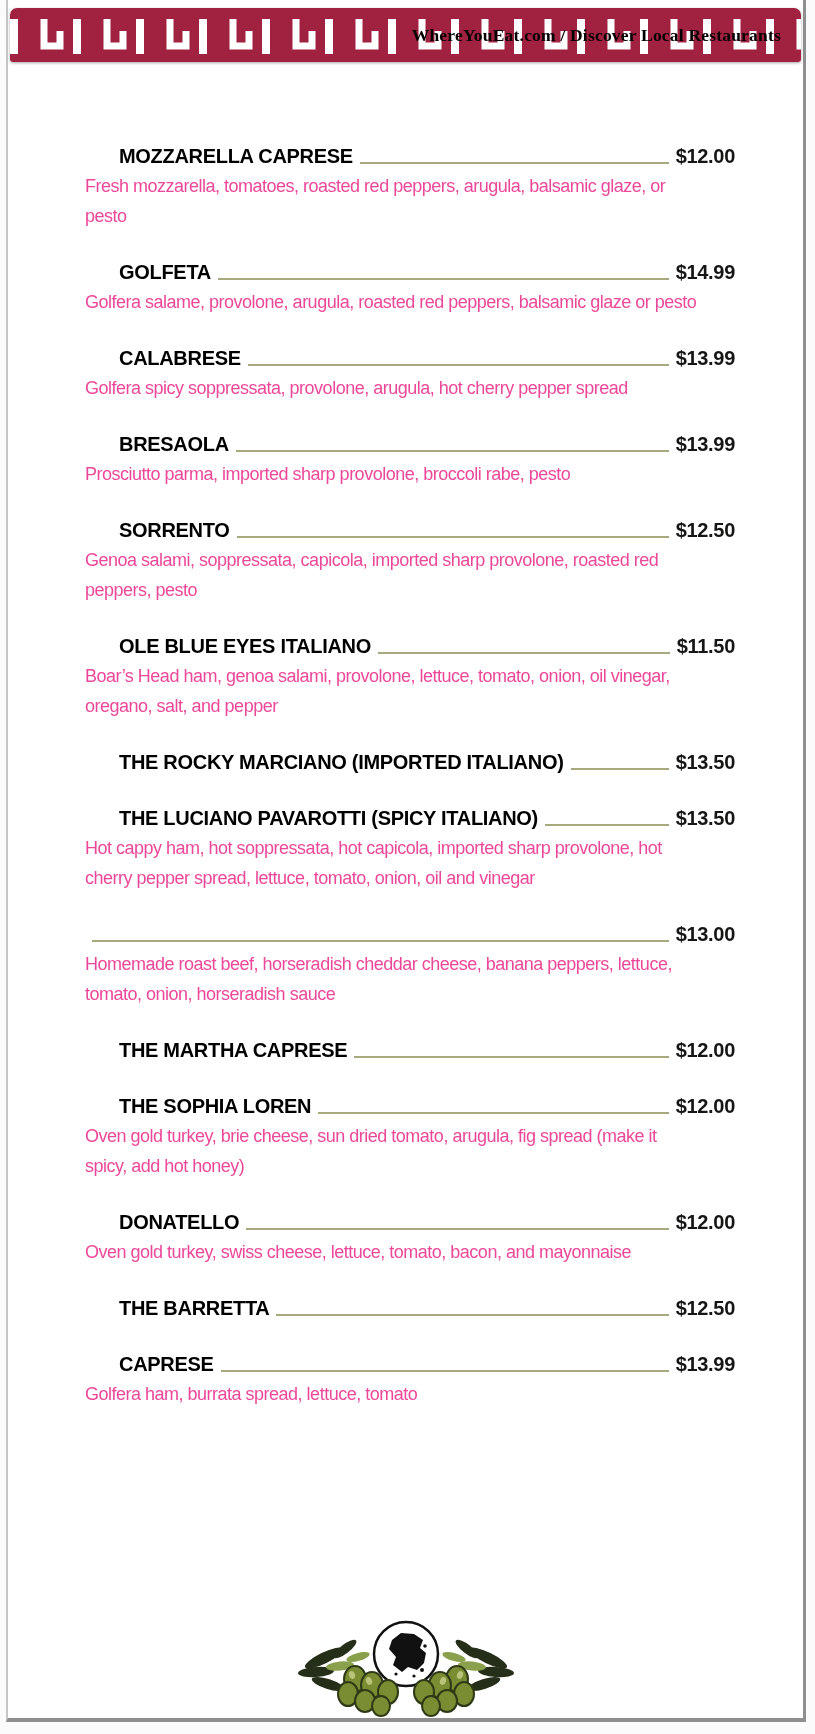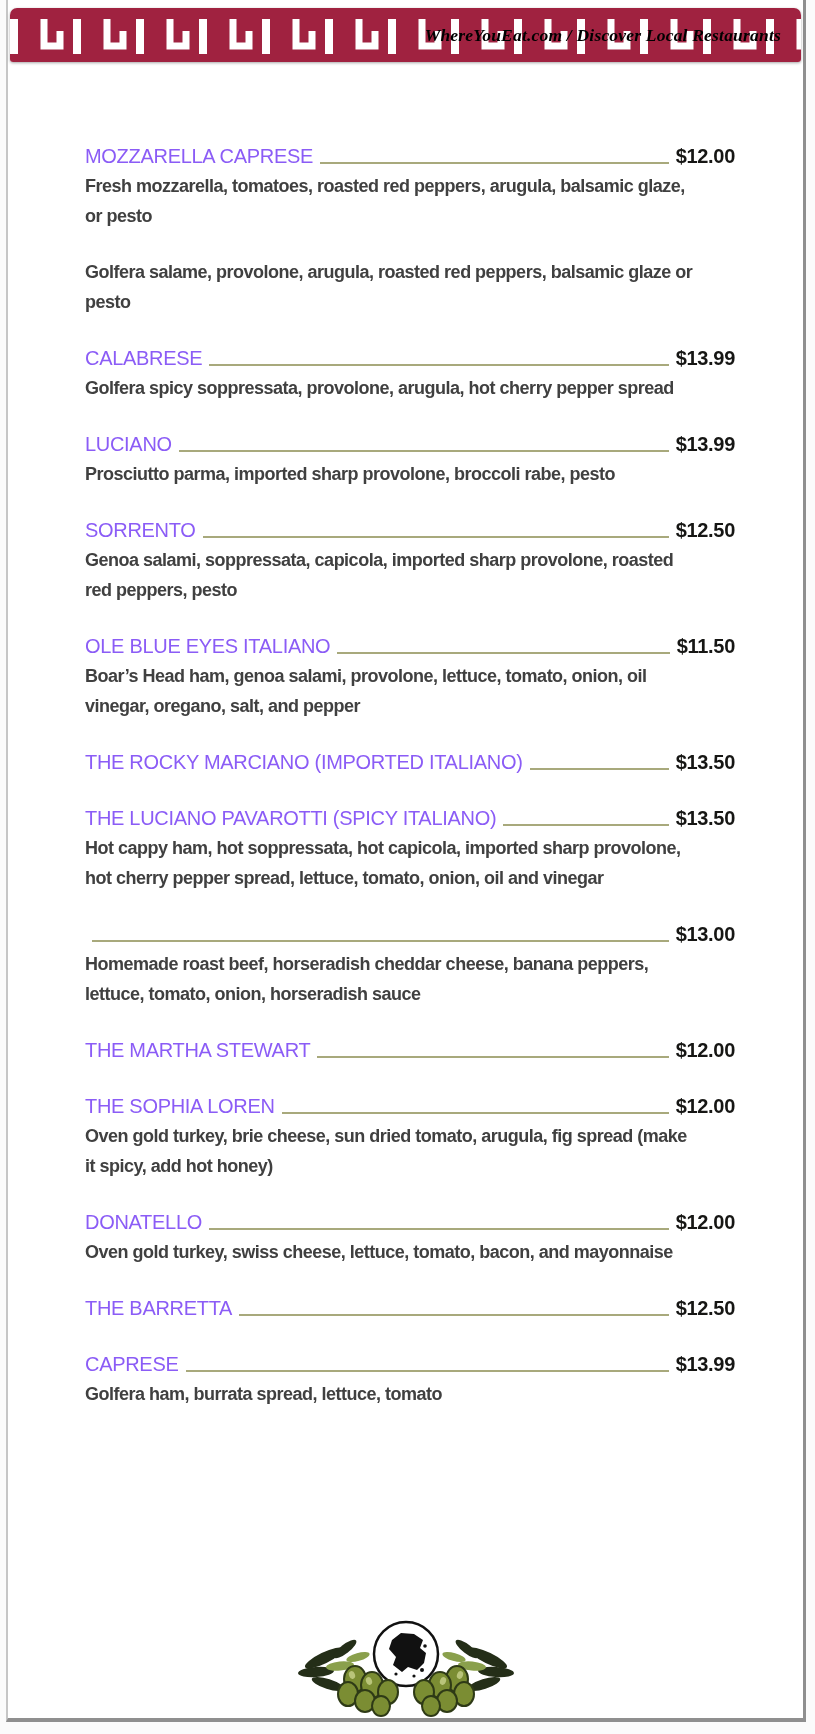--- a/index.html
+++ b/index.html
@@ -15,37 +15,37 @@
   }
   
   .header-band{
     position:absolute;top:8px;left:2px;right:2px;height:54px;
     border-radius:7px 7px 3px 3px;overflow:hidden;
     box-shadow:0 1px 3px rgba(0,0,0,.35);
   }
   .header-band svg{display:block;}
   .header-title{
     position:absolute;top:50%;transform:translateY(-50%);right:20px;
-    font-family:"Liberation Serif",serif;font-style:italic;font-weight:bold;
+    font-family:"Liberation Serif",serif;font-weight:bold;
     font-size:17.5px;color:#000;white-space:nowrap;letter-spacing:.2px;
   }
   
   .menu{position:absolute;left:77px;top:141px;width:650px;}
   .menu-item{margin-bottom:26px;}
   .item-row{display:flex;line-height:30px;}
   .item-name{
-    font-weight:normal;font-size:20px;letter-spacing:-0.3px;white-space:nowrap;color:#8b5cf6;
+    font-weight:bold;font-size:20px;letter-spacing:-0.3px;white-space:nowrap;color:#000000;margin-left:34px;
   }
   .leader{
     flex:1;align-self:flex-end;height:0;border-bottom:2px solid #a8a97c;
     margin:0 7px 7px 7px;min-width:18px;
   }
   .item-price{font-weight:bold;font-size:20px;letter-spacing:-0.3px;white-space:nowrap;color:#161614;}
   .item-desc{
-    font-size:18px;line-height:30px;width:612px;letter-spacing:-0.5px;color:#404040;font-weight:bold;
+    font-size:18px;line-height:30px;width:612px;letter-spacing:-0.5px;color:#ec4899;
   }
   
   .logo{position:absolute;left:50%;transform:translateX(-50%);top:1608px;width:224px;height:112px;}
 </style>
 </head>
 <body>
 
 <div class="sheet">
 
   <div class="header-band">
@@ -67,35 +67,40 @@
     <div class="menu-item">
       <div class="item-row">
         <span class="item-name">MOZZARELLA CAPRESE</span>
         <span class="leader"></span>
         <span class="item-price">$12.00</span>
       </div>
       <div class="item-desc">Fresh mozzarella, tomatoes, roasted red peppers, arugula, balsamic glaze, or pesto</div>
     </div>
 
     <div class="menu-item">
+      <div class="item-row">
+        <span class="item-name">GOLFETA</span>
+        <span class="leader"></span>
+        <span class="item-price">$14.99</span>
+      </div>
       <div class="item-desc">Golfera salame, provolone, arugula, roasted red peppers, balsamic glaze or pesto</div>
     </div>
 
     <div class="menu-item">
       <div class="item-row">
         <span class="item-name">CALABRESE</span>
         <span class="leader"></span>
         <span class="item-price">$13.99</span>
       </div>
       <div class="item-desc">Golfera spicy soppressata, provolone, arugula, hot cherry pepper spread</div>
     </div>
 
     <div class="menu-item">
       <div class="item-row">
-        <span class="item-name">LUCIANO</span>
+        <span class="item-name">BRESAOLA</span>
         <span class="leader"></span>
         <span class="item-price">$13.99</span>
       </div>
       <div class="item-desc">Prosciutto parma, imported sharp provolone, broccoli rabe, pesto</div>
     </div>
 
     <div class="menu-item">
       <div class="item-row">
         <span class="item-name">SORRENTO</span>
         <span class="leader"></span>
@@ -133,21 +138,21 @@
     <div class="menu-item">
       <div class="item-row">
         <span class="leader"></span>
         <span class="item-price">$13.00</span>
       </div>
       <div class="item-desc">Homemade roast beef, horseradish cheddar cheese, banana peppers, lettuce, tomato, onion, horseradish sauce</div>
     </div>
 
     <div class="menu-item">
       <div class="item-row">
-        <span class="item-name">THE MARTHA STEWART</span>
+        <span class="item-name">THE MARTHA CAPRESE</span>
         <span class="leader"></span>
         <span class="item-price">$12.00</span>
       </div>
     </div>
 
     <div class="menu-item">
       <div class="item-row">
         <span class="item-name">THE SOPHIA LOREN</span>
         <span class="leader"></span>
         <span class="item-price">$12.00</span>

